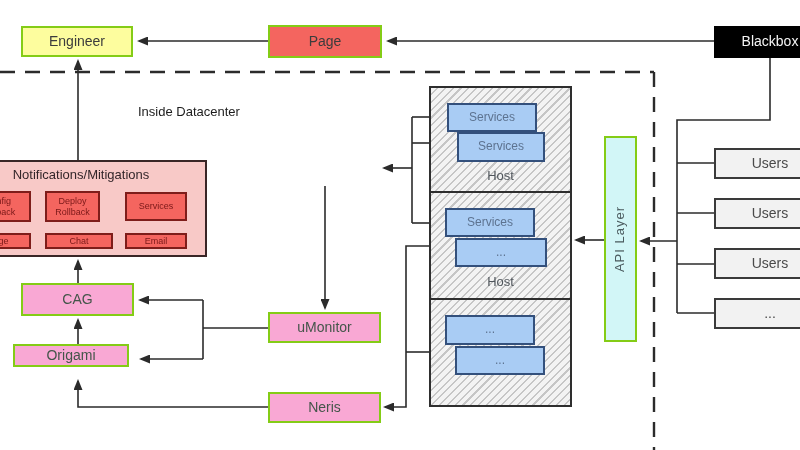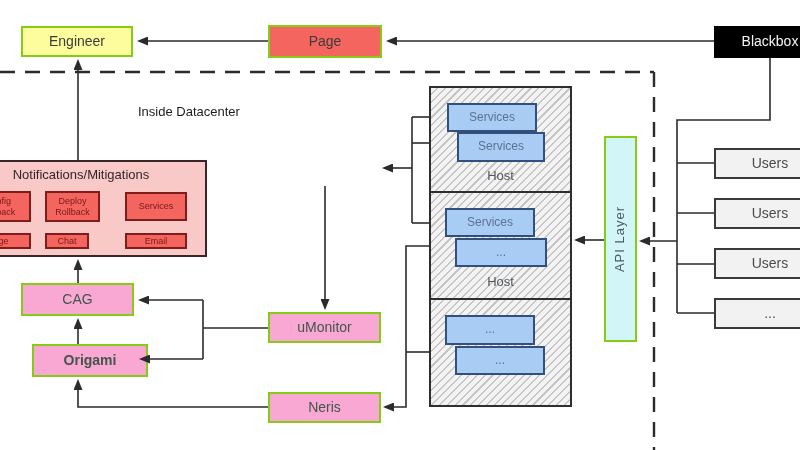--- a/index.html
+++ b/index.html
@@ -77,31 +77,31 @@
   </div>
   <div class="box red-item node" style="left:45px;top:191px;width:55px;height:31px;">
     <span>Deploy Rollback</span>
   </div>
   <div class="box red-item node" style="left:125px;top:192px;width:62px;height:29px;">
     <span>Services</span>
   </div>
   <div class="box red-item node" style="left:-35px;top:233px;width:66px;height:16px;">
     <span>Page</span>
   </div>
-  <div class="box red-item node" style="left:45px;top:233px;width:44px;height:16px;">
+  <div class="box red-item node" style="left:45px;top:233px;width:68px;height:16px;">
     <span>Chat</span>
   </div>
   <div class="box red-item node" style="left:125px;top:233px;width:62px;height:16px;">
     <span>Email</span>
   </div>
 
   <div class="box green node" style="left:21px;top:283px;width:113px;height:33px;">
     <span>CAG</span>
   </div>
-  <div class="box green node" style="left:32px;top:344px;width:116px;height:33px;font-weight:bold;">
+  <div class="box green node" style="left:13px;top:344px;width:116px;height:23px;">
     <span>Origami</span>
   </div>
   <div class="box green node" style="left:268px;top:312px;width:113px;height:31px;">
     <span>uMonitor</span>
   </div>
   <div class="box green node" style="left:268px;top:392px;width:113px;height:31px;">
     <span>Neris</span>
   </div>
 
 

